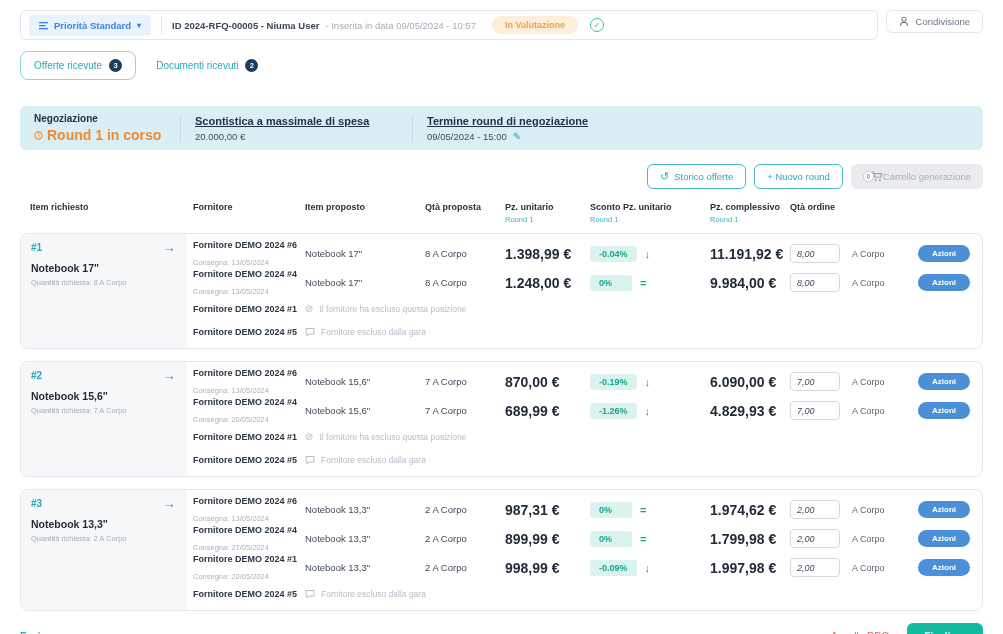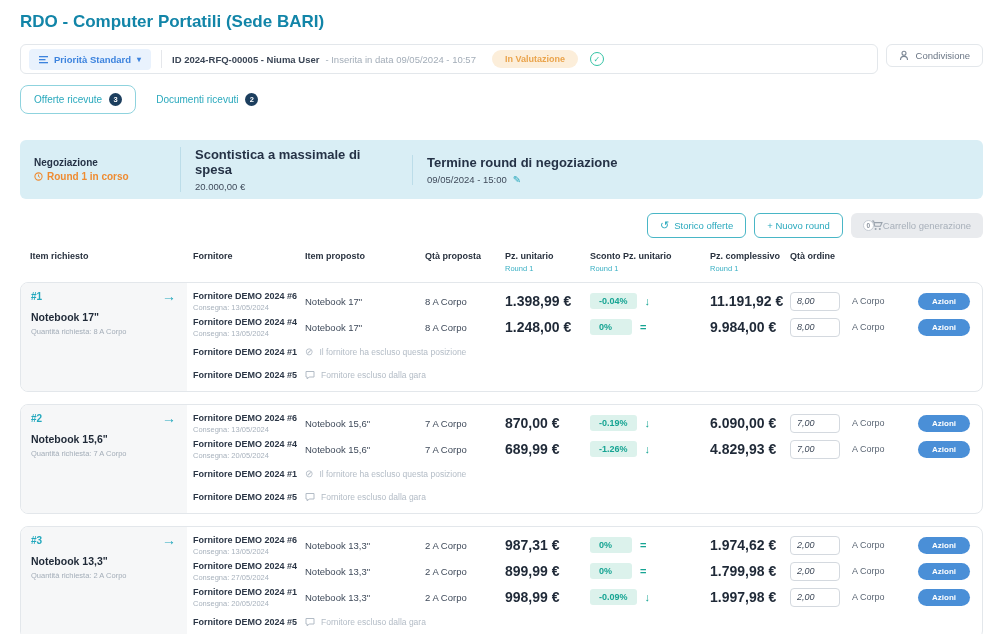--- a/index.html
+++ b/index.html
@@ -27,22 +27,22 @@
   .tab.active { border-color:#8fd3de; }
   .tab-badge { background:#1c3e5e; color:#fff; border-radius:50%; min-width:13px; height:13px; display:flex; align-items:center; justify-content:center; font-size:7.5px; font-weight:bold; }
 
   
   .neg-bar { margin-top:26px; background:#d9eef5; border-radius:6px; display:flex; align-items:center; padding:7px 0; min-height:38px; }
   .neg-sec { padding:0 14px; }
   .neg-sec1 { width:160px; }
   .neg-sec2 { width:232px; border-left:1px solid #bcdde9; }
   .neg-sec3 { border-left:1px solid #bcdde9; flex:1; }
   .neg-title { font-size:10px; font-weight:bold; color:#253246; }
-  .neg-round { font-size:10px; font-weight:bold; color:#ef8b31; display:flex; align-items:center; gap:4px; margin-top:3px; }
-  .neg-label { font-size:13px; font-weight:bold; color:#253246; }
+  .neg-round { font-size:14px; font-weight:bold; color:#ef8b31; display:flex; align-items:center; gap:4px; margin-top:3px; }
+  .neg-label { font-size:11px; font-weight:bold; color:#253246;text-decoration:underline; }
   .neg-value { font-size:9.5px; color:#3f4a5a; margin-top:4px; display:flex; align-items:center; gap:6px; }
   .edit-pencil { color:#2aa9bd; font-size:10px; cursor:pointer; }
 
   
   .toolbar { display:flex; justify-content:flex-end; gap:8px; margin-top:14px; }
   .btn-outline { display:flex; align-items:center; gap:5px; border:1px solid #49b6c6; color:#2aa9bd; background:#fff; border-radius:6px; font-size:9.5px; padding:6px 12px; cursor:pointer; font-family:inherit; }
   .btn-disabled { display:flex; align-items:center; border:none; background:#e9ebee; color:#a8b0ba; border-radius:6px; font-size:9.5px; padding:6px 12px; cursor:default; font-family:inherit; position:relative; }
   .hist-glyph { font-size:11px; line-height:1; }
   .cart-badge { background:#fff; border:1px solid #c6ccd4; color:#8b939e; border-radius:50%; width:11px; height:11px; font-size:6.5px; display:flex; align-items:center; justify-content:center; font-weight:bold; }
 
@@ -57,21 +57,21 @@
   .group-left { width:166px; background:#f6f7f8; padding:8px 10px; position:relative; flex-shrink:0; }
   .g-id { color:#23a8bd; font-weight:bold; font-size:10px; }
   .g-arrow { position:absolute; top:5px; right:11px; color:#23a8bd; font-size:14px; }
   .g-name { font-weight:bold; font-size:10.5px; color:#1f2937; margin-top:9px; }
   .g-qty { font-size:7.5px; color:#a3adb8; margin-top:4px; }
   .group-rows { flex:1; padding:5px 10px 5px 6px; display:flex; flex-direction:column; justify-content:center; }
   .row { display:grid; grid-template-columns:112px 120px 80px 85px 120px 80px 52px 66px 1fr; align-items:center; padding:1px 0; }
   .row-offer { min-height:26px; }
   .row-excluded { min-height:23px; }
   .sup-name { font-size:9px; font-weight:bold; color:#2b3646; }
-  .sup-date { font-size:7.5px; color:#a8b2bd; margin-top:2px; }
+  .sup-date { font-size:7.5px; color:#a8b2bd; margin-top:8px; }
   .cell { font-size:9.5px; color:#3f4a5a; }
   .price { font-size:14px; font-weight:bold; color:#1f2937; }
   .disc-cell { display:flex; align-items:center; }
   .disc-badge { display:inline-block; background:#dcf2ec; color:#16a493; font-weight:bold; font-size:9px; padding:3px 9px; border-radius:3px; min-width:42px; text-align:left; }
   .trend { color:#16a493; font-size:11px; margin-left:8px; font-weight:bold; }
   .qty-input { width:50px; height:19px; border:1px solid #d4d9df; border-radius:4px; background:#fff; font-size:9px; color:#3f4a5a; display:flex; align-items:center; padding:0 6px;font-style:italic; }
   .unit-label { font-size:9px; color:#5b6674; padding-left:10px; }
   .act-cell { display:flex; justify-content:flex-end; padding-right:2px; }
   .azioni { background:#4a8fd7; color:#fff; border:none; border-radius:11px; font-size:8px; font-weight:bold; padding:4px 14px; cursor:pointer; font-family:inherit; }
   .exc-msg { grid-column:2 / span 6; font-size:8.5px; color:#b3bcc6; display:flex; align-items:center; gap:6px; }
@@ -82,21 +82,20 @@
   .esci { color:#23b1c0; font-size:10px; font-weight:bold; cursor:pointer; }
   .footer-right { display:flex; align-items:center; gap:18px; }
   .annulla { color:#e95f4c; font-size:10px; cursor:pointer; }
   .finalizza { background:#10bc9d; color:#fff; font-size:10px; font-weight:bold; border:none; border-radius:6px; padding:8px 17px; cursor:pointer; font-family:inherit; }
 </style>
 </head>
 <body>
 
 <div class="page">
 
-  <div class="page-title">RDO - Computer Portatili (Sede BARI)</div>
 
   <div class="header-row">
     <div class="info-bar">
       <button class="priority-btn">
         <span style="display:flex;">
           <svg width="9" height="9" viewBox="0 0 9 9">
               <rect x="0" y="1" width="9" height="1.3" fill="#3c83de"></rect>
               <rect x="0" y="4" width="6.5" height="1.3" fill="#3c83de"></rect>
               <rect x="0" y="7" width="9" height="1.3" fill="#3c83de"></rect>
             </svg>

